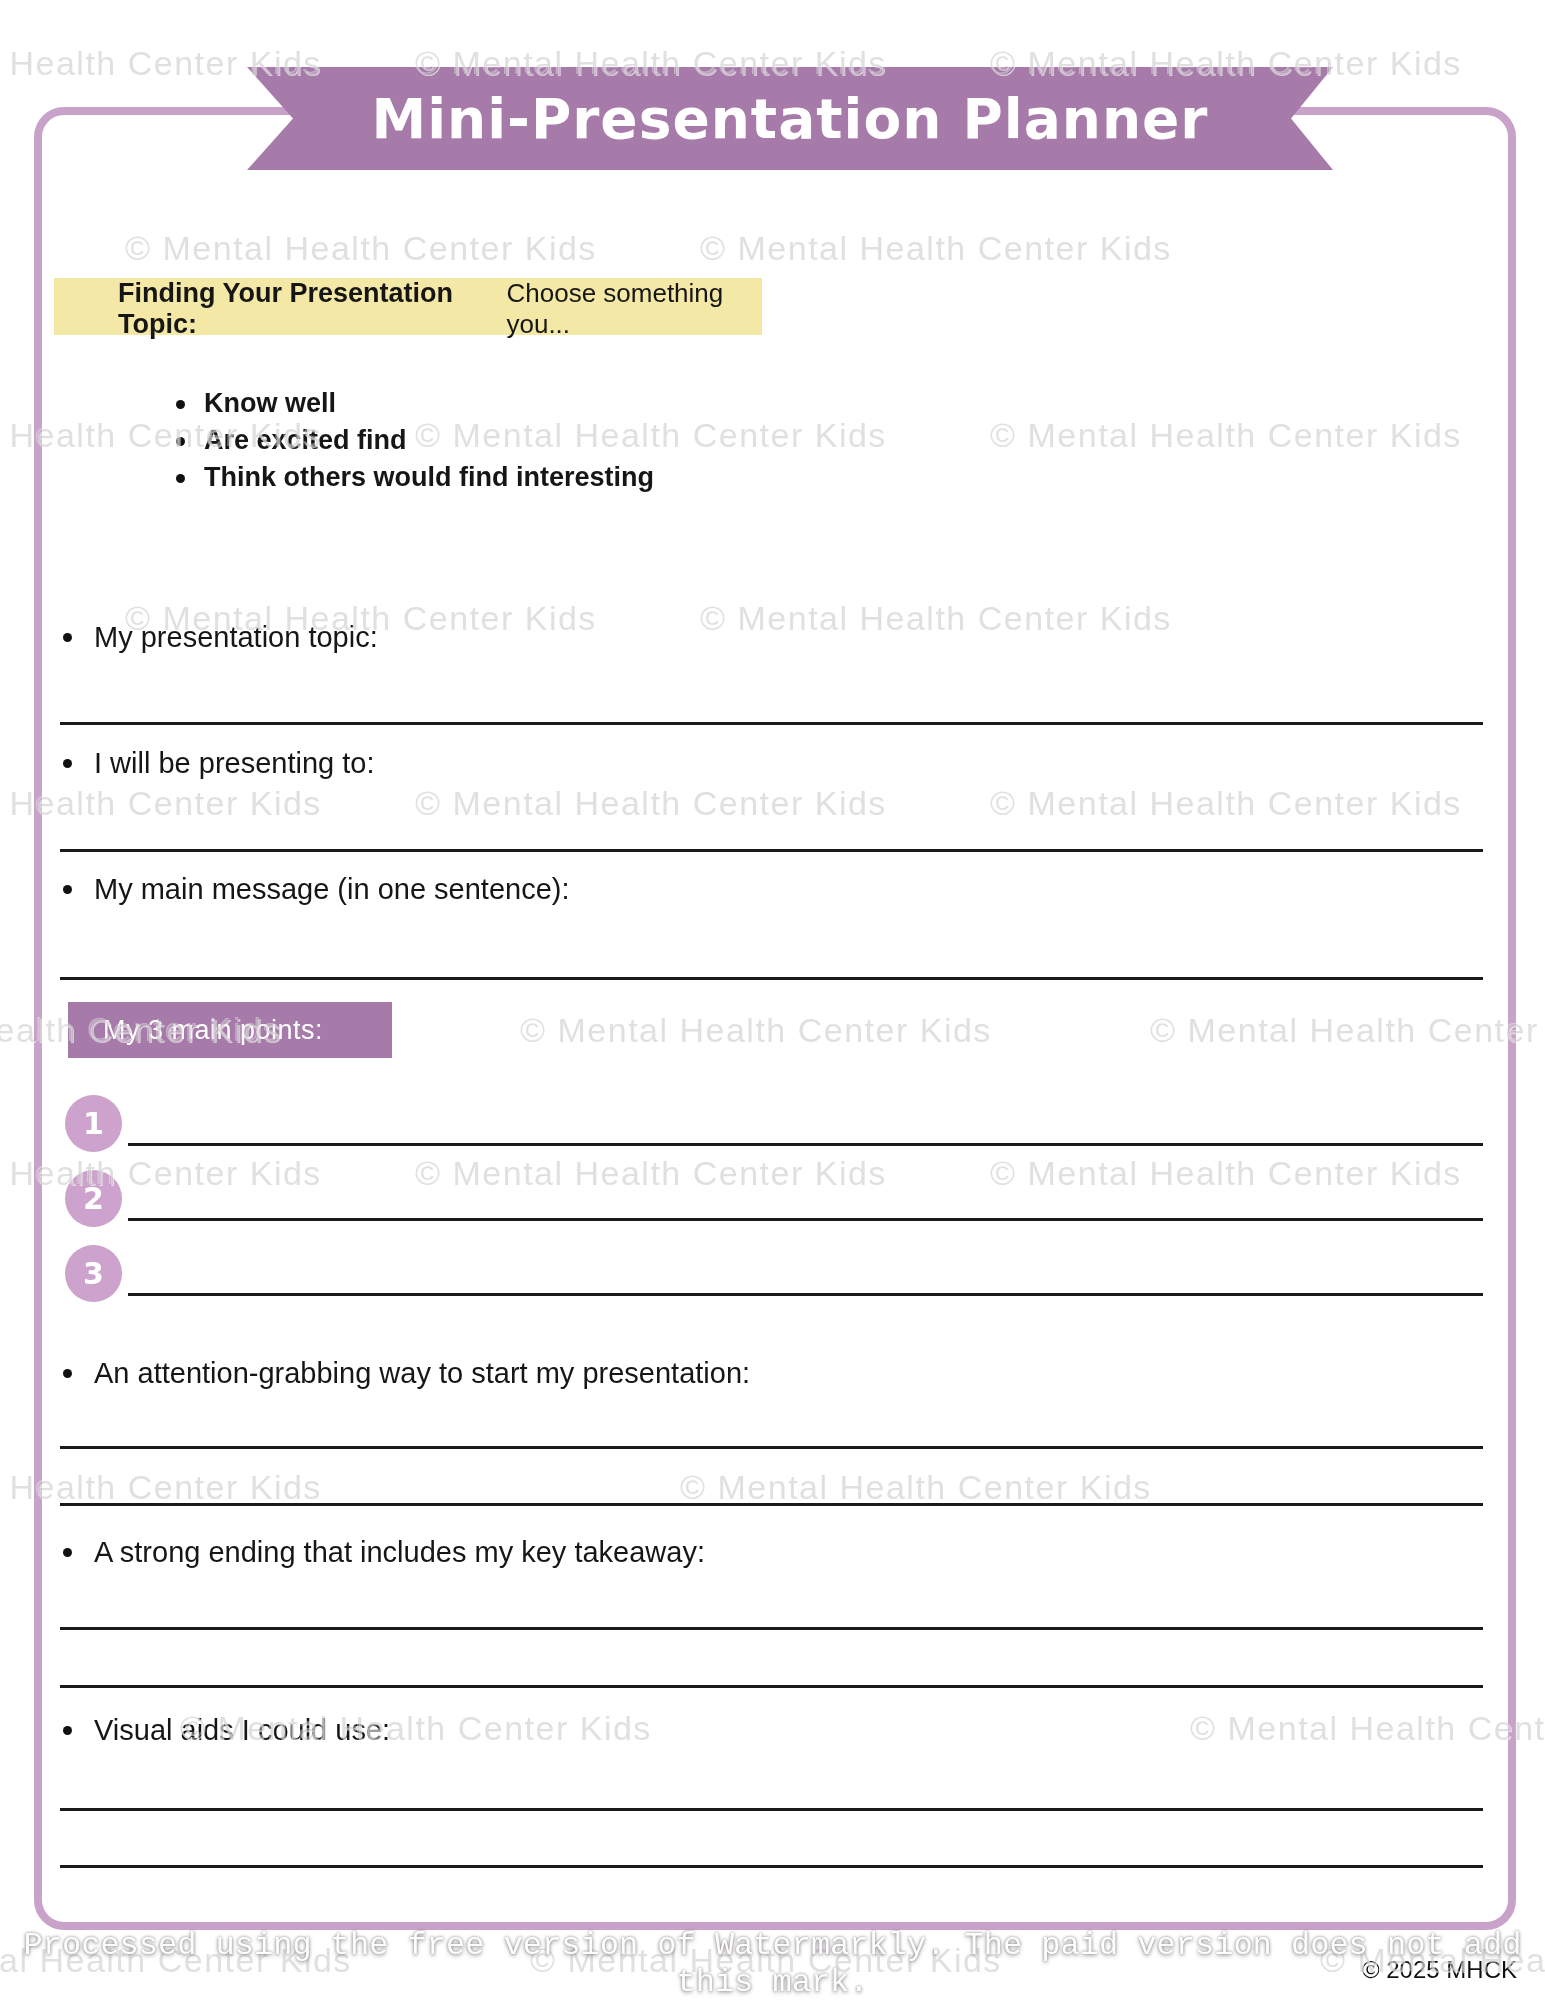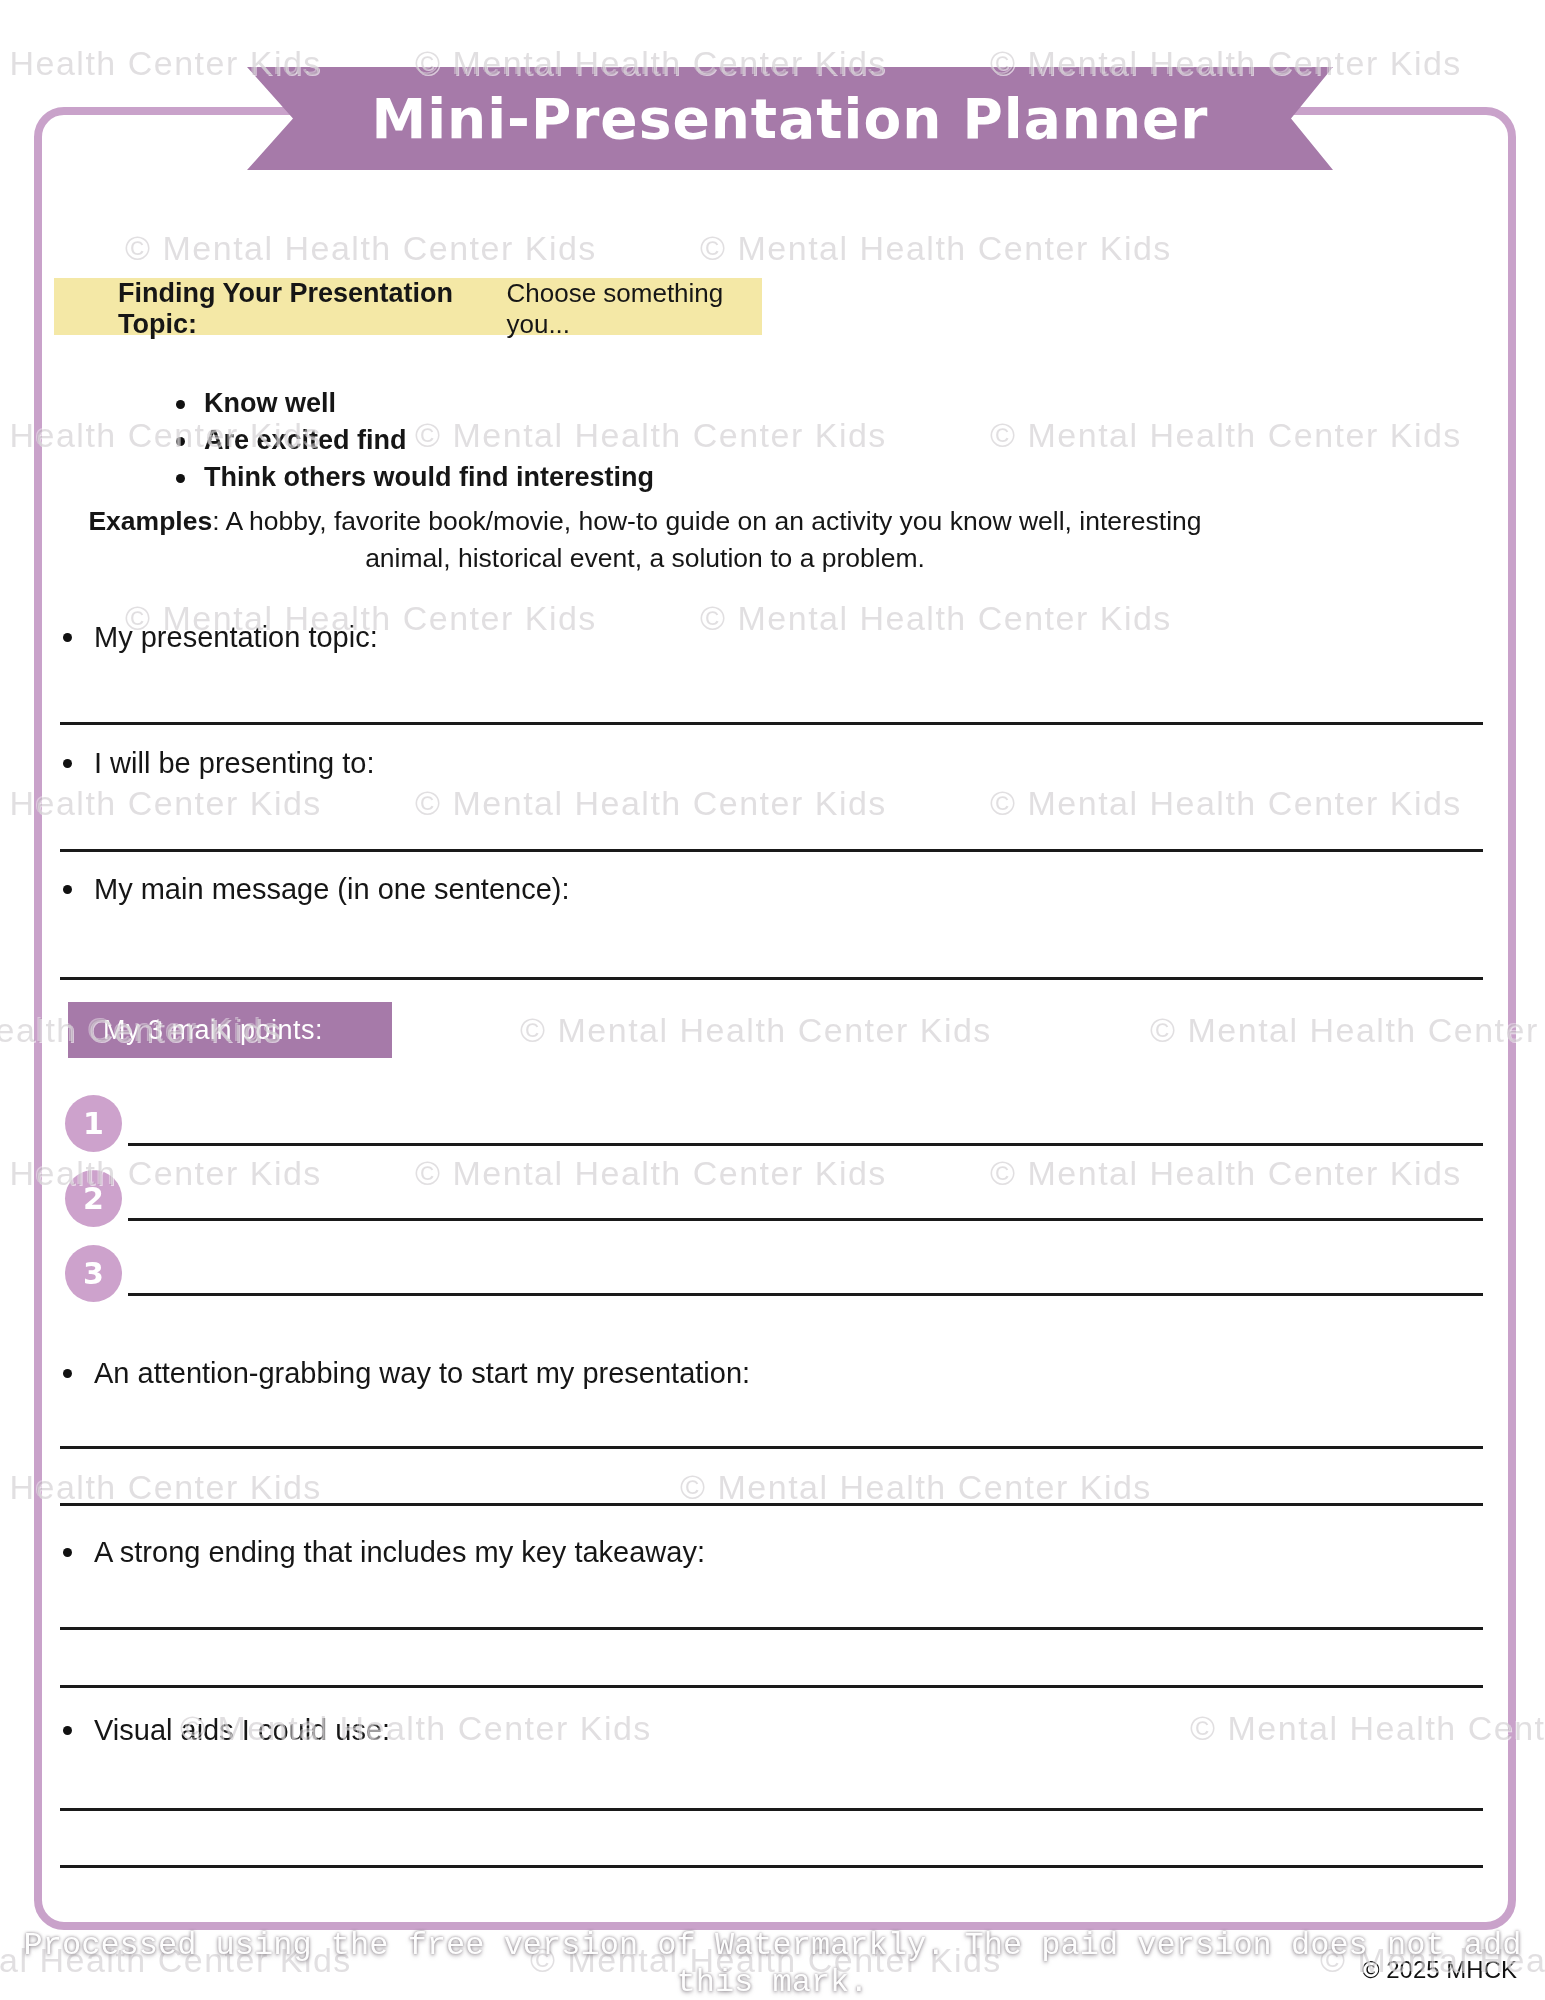--- a/index.html
+++ b/index.html
@@ -102,21 +102,20 @@
     <span class="hl-label">Finding Your Presentation Topic:</span>
     <span class="hl-prompt">Choose something you...</span>
   </div>
 
   <ul class="choose-list">
     <li>Know well</li>
     <li>Are excited find</li>
     <li>Think others would find interesting</li>
   </ul>
 
-  <p class="examples"><b>Examples</b><span>: A hobby, favorite book/movie, how-to guide on an activity you know well, interesting animal, historical event, a solution to a problem.</span></p>
 
   <div class="item-label" style="top:617px">My presentation topic:</div>
   <div class="wline" style="top:722px"></div>
 
   <div class="item-label" style="top:743px">I will be presenting to:</div>
   <div class="wline" style="top:849px"></div>
 
   <div class="item-label" style="top:869px">My main message (in one sentence):</div>
   <div class="wline" style="top:977px"></div>
 

